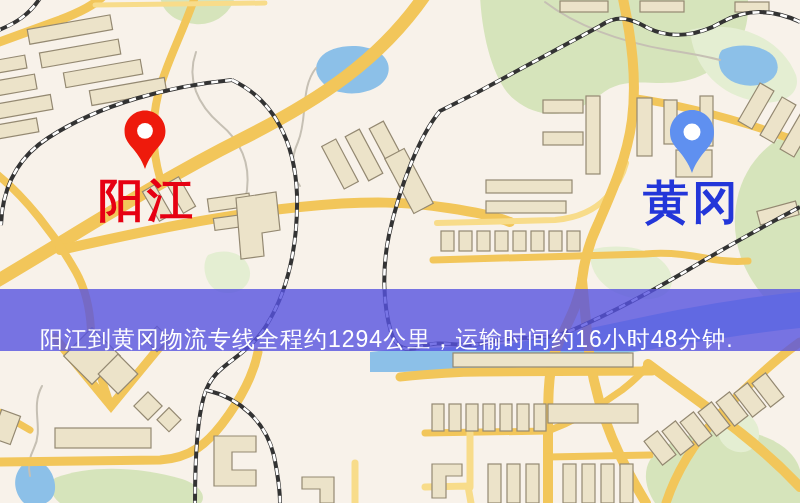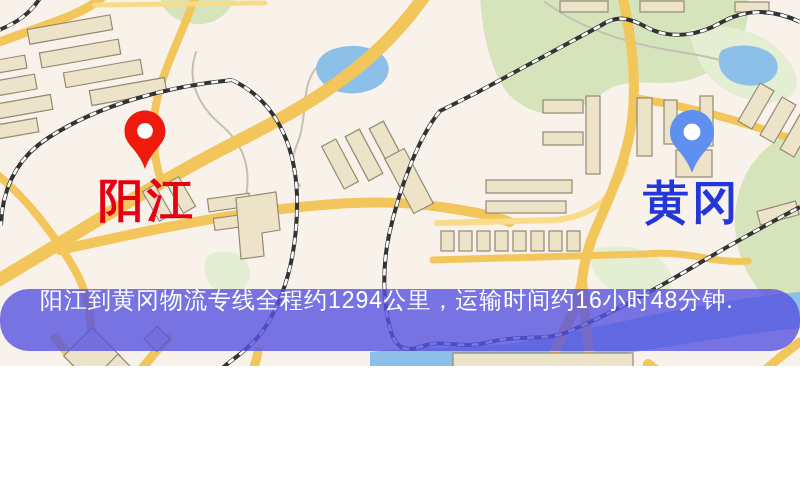--- a/index.html
+++ b/index.html
@@ -1,18 +1,18 @@
 <!DOCTYPE html>
 <html style="--background: #f8f2ea; --road: #f2c65a; --road-light: #f8dc8a; --building: #ece3c9; --building-stroke: #948972; --park: #d6e4bb; --park-light: #e4eed2; --water: #8cc0e8; --railway: #333333; --stream: #c6c0b4; --banner-bg: rgba(86,82,224,0.8); --banner-text: #ffffff; --origin-pin: #ee1a0c; --origin-label: #e60012; --dest-pin: #5f90f0; --dest-label: #2336d9;"><head>
 <meta charset="utf-8">
 <style>
   html,body{margin:0;padding:0;}
   .stage{
     position:relative;
-    width:800px;height:366px;
+    width:800px;height:503px;
     overflow:hidden;
     background:var(--background,#f8f2ea);
     font-family:"Liberation Sans",sans-serif;
   }
   .stage svg{display:block;position:absolute;top:0;left:0;}
   .road{stroke:var(--road,#f2c65a);fill:none;stroke-linecap:round;}
   .road-light{stroke:var(--road-light,#f8dc8a);fill:none;stroke-linecap:round;}
   .rb{stroke:var(--railway,#333);stroke-width:4;fill:none;stroke-linecap:butt;}
   .rd{stroke:#ffffff;stroke-width:2.6;fill:none;stroke-dasharray:7 7;stroke-linecap:butt;}
   .bld{fill:var(--building,#ece3c9);stroke:var(--building-stroke,#948972);stroke-width:1.2;}
@@ -24,22 +24,22 @@
   .pin-dest{fill:var(--dest-pin,#5f90f0);}
   .city-label{
     font-family:"Liberation Serif","DejaVu Serif",serif;
     font-size:46px;font-weight:bold;letter-spacing:3px;
   }
   .city-label.origin{fill:var(--origin-label,#e60012);}
   .city-label.dest{fill:var(--dest-label,#2336d9);}
   .banner{
     position:absolute;left:0;top:289px;width:800px;height:62px;
     background:var(--banner-bg,rgba(86,82,224,0.8));
-    display:flex;align-items:flex-start;
-    box-sizing:border-box;padding-left:40px;border-radius:29px;
+    display:flex;align-items:flex-end;
+    box-sizing:border-box;padding-left:40px;
   }
   .banner span{
     color:var(--banner-text,#ffffff);
     font-size:23px;line-height:1;letter-spacing:1px;
     font-family:"Liberation Sans",sans-serif;
     white-space:nowrap;
   }
 </style>
 </head>
 <body>

